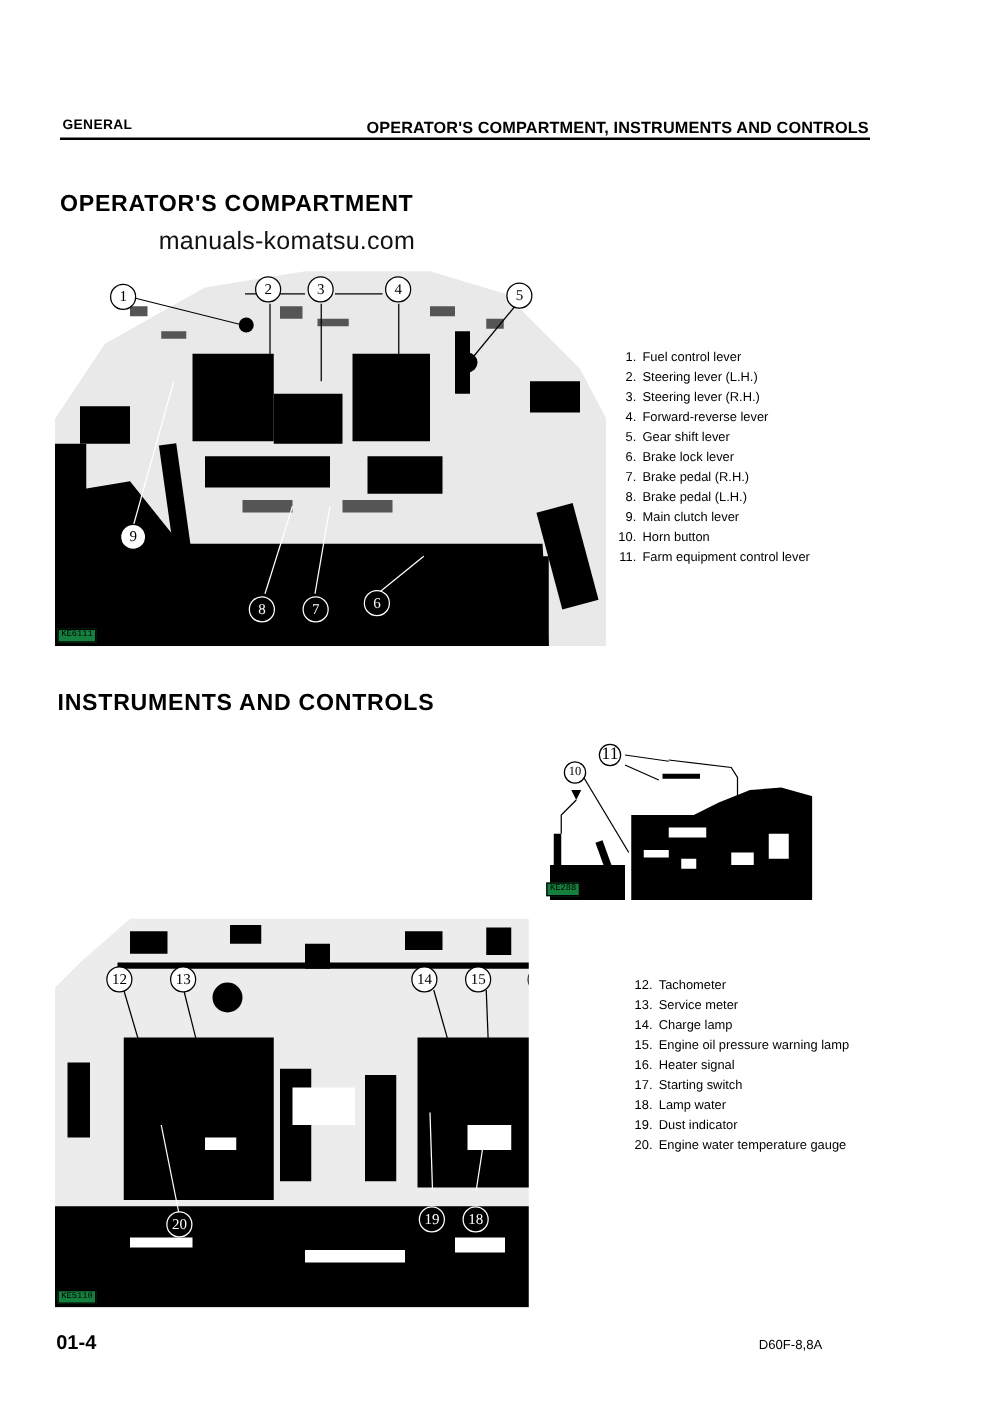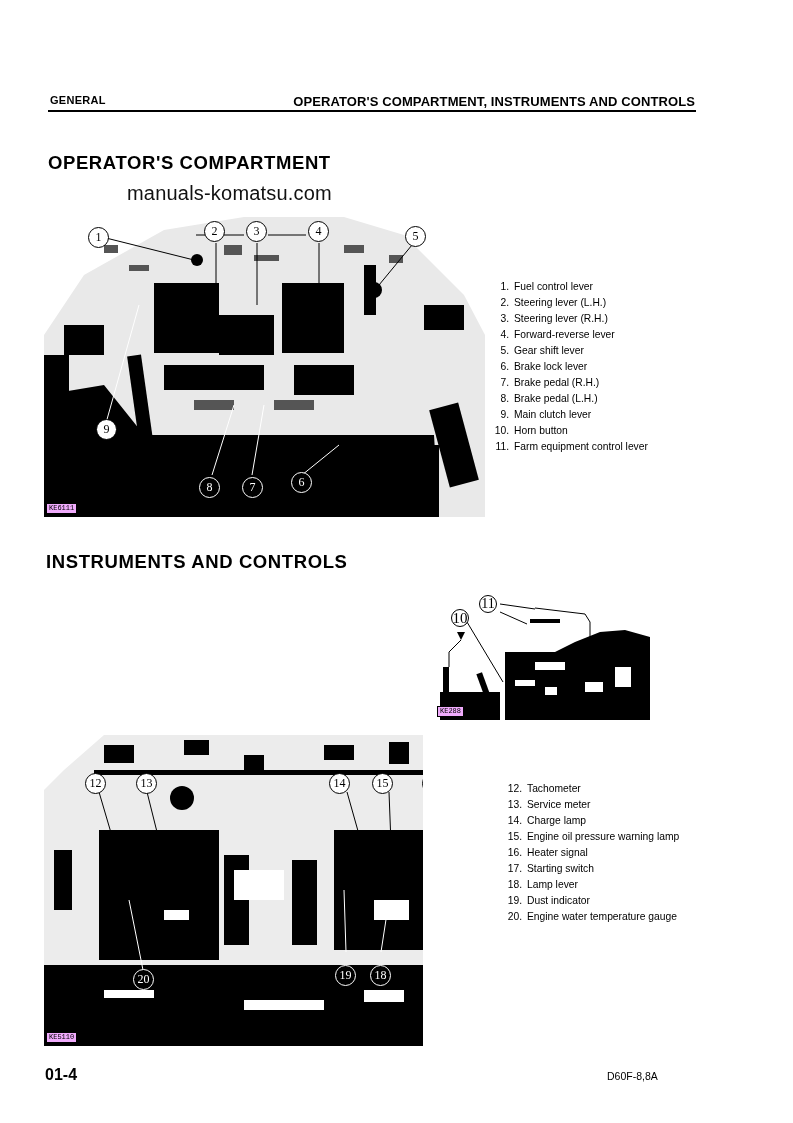--- a/index.html
+++ b/index.html
@@ -22,21 +22,21 @@
     .legend { font-size: 10.3px; line-height: 16px; }
     .legend .row { display: flex; white-space: nowrap; }
     .legend .num { width: 24px; text-align: right; padding-right: 5px; box-sizing: border-box; }
     .legend .txt { }
 
     .footer-left { left: 45px; top: 1066px; font-size: 16px; font-weight: bold; }
     .footer-right { left: 607px; top: 1070px; font-size: 10.5px; }
 
     .callout { position: absolute; width: 19px; height: 19px; border: 1.4px solid #000; border-radius: 50%; background: #fff; color: #000; font-size: 12px; font-family: "Liberation Serif", serif; text-align: center; line-height: 19px; box-sizing: content-box; }
     .callout.inv { background: #000; color: #fff; border-color: #fff; }
-    .fig-code { position: absolute; font-size: 7px; font-family: "Liberation Mono", monospace; background: #f0abfc; color: #000; padding: 0 2px; border: 1px solid #000; line-height: 9px; }
+    .fig-code { position: absolute; font-size: 7px; font-family: "Liberation Mono", monospace; background: #15803d; color: #000; padding: 0 2px; border: 1px solid #000; line-height: 9px; }
   </style>
 </head>
 <body>
 
 <div class="abs hdr-left">GENERAL</div>
 <div class="abs hdr-right">OPERATOR'S COMPARTMENT, INSTRUMENTS AND CONTROLS</div>
 <div class="abs hdr-rule"></div>
 
 <div class="abs section-title" style="left:48px; top:152px;">OPERATOR'S COMPARTMENT</div>
 <div class="abs watermark">manuals-komatsu.com</div>
@@ -166,21 +166,21 @@
       <rect x="100" y="70" width="30" height="8"></rect>
     </g>
     <g stroke="#000" stroke-width="1" fill="none">
       <line x1="65" y1="12" x2="100" y2="17"></line>
       <line x1="65" y1="20" x2="92" y2="32"></line>
       <path d="M100 16 L150 22 L155 30 L155 45"></path>
       <line x1="32" y1="30" x2="68" y2="90"></line>
       <path d="M26 48 L14 60 L14 75"></path>
     </g>
   </svg>
-  <div class="callout" style="left:16px; top:17px; width:16px; height:16px; line-height:16px; font-size:15px;">10</div>
+  <div class="callout" style="left:16px; top:17px; width:16px; height:16px; line-height:16px; font-size:10px;">10</div>
   <div class="callout" style="left:44px; top:3px; width:16px; height:16px; line-height:16px; font-size:14px;">11</div>
   <div class="fig-code" style="left:2px; top:114px;">KE288</div>
 </div>
 
 <div class="abs photo" style="left:44px; top:730px; width:379px; height:316px;">
   <svg width="437" height="316" viewBox="0 0 437 316">
     <path d="M20 40 L60 5 L380 5 L420 30 L437 60 L437 316 L0 316 L0 60 Z" fill="#ececec"></path>
     <g fill="#000">
       <rect x="60" y="15" width="30" height="18"></rect>
         <rect x="140" y="10" width="25" height="15"></rect>
@@ -251,21 +251,21 @@
   <div class="row">
       <span class="num">16.</span>
       <span class="txt">Heater signal</span>
     </div>
   <div class="row">
       <span class="num">17.</span>
       <span class="txt">Starting switch</span>
     </div>
   <div class="row">
       <span class="num">18.</span>
-      <span class="txt">Lamp lever</span>
+      <span class="txt">Lamp water</span>
     </div>
   <div class="row">
       <span class="num">19.</span>
       <span class="txt">Dust indicator</span>
     </div>
   <div class="row">
       <span class="num">20.</span>
       <span class="txt">Engine water temperature gauge</span>
     </div>
 </div>

